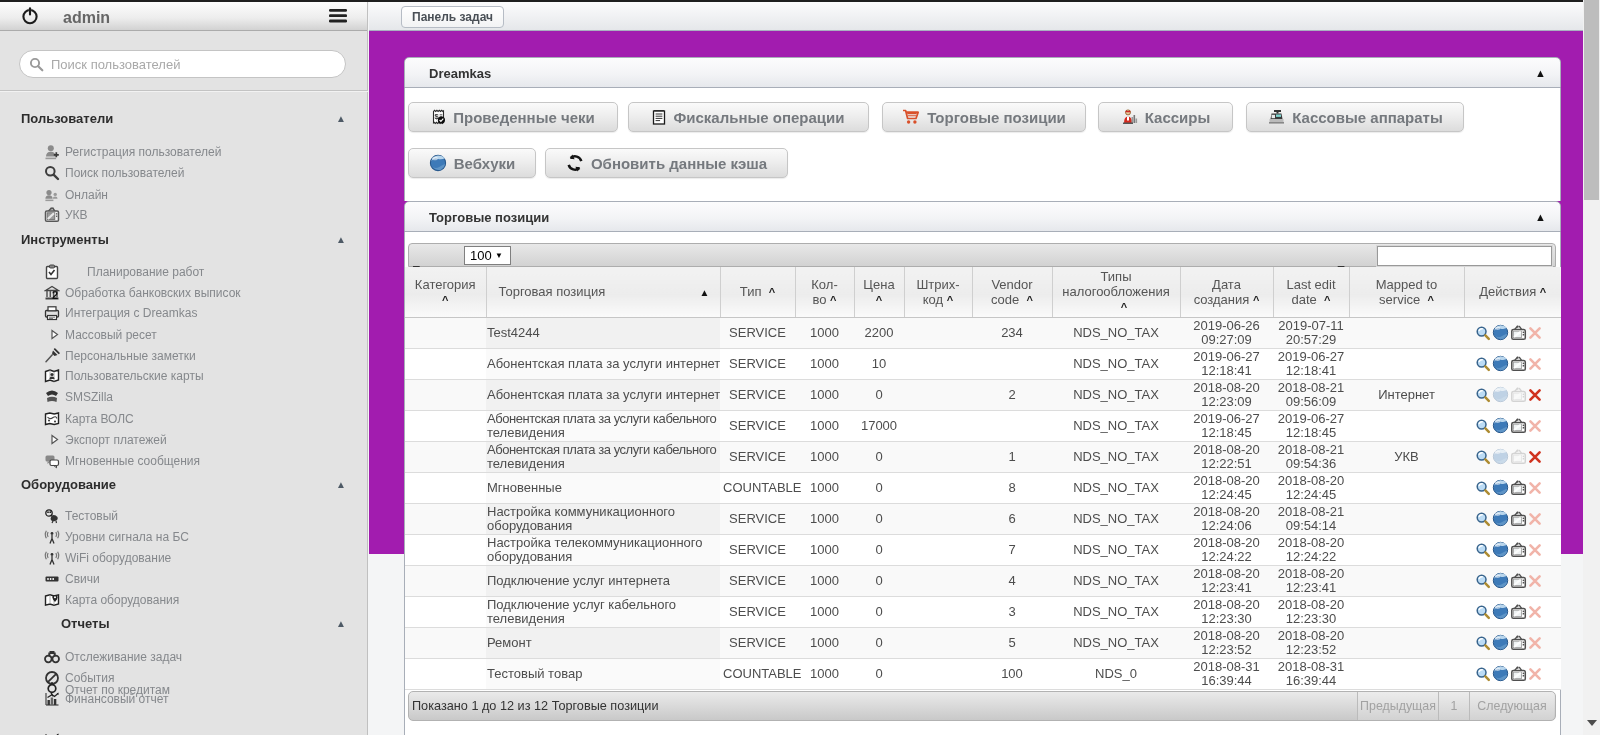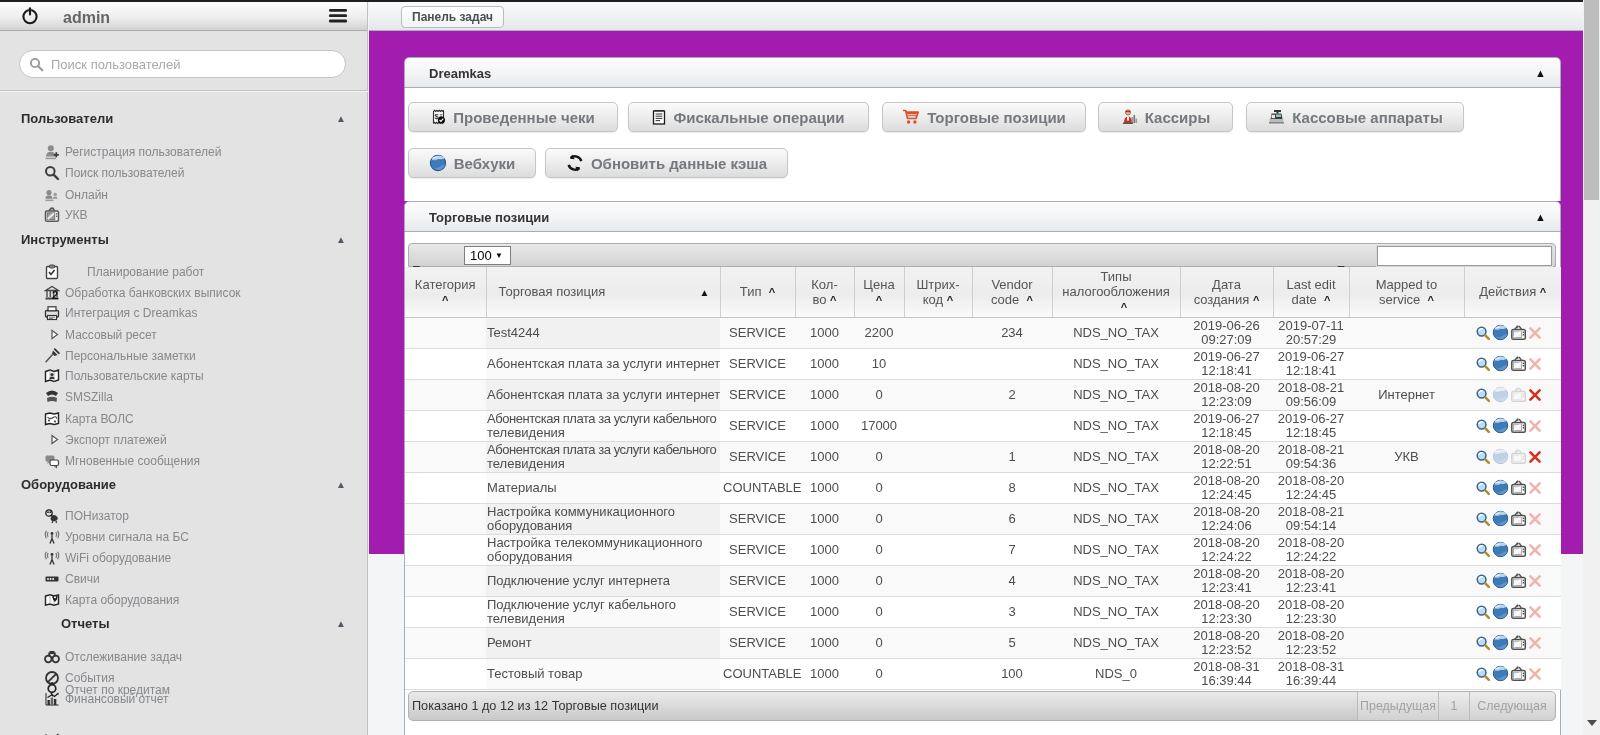--- a/index.html
+++ b/index.html
@@ -219,21 +219,21 @@
       <span>Мгновенные сообщения</span>
     </div>
   <div class="mi" style="top:505px; left:44px;">
       <svg width="16" height="16" viewBox="0 0 16 16">
         <circle cx="5" cy="5" r="3.2" fill="none" stroke="#222" stroke-width="1.3"></circle>
         <circle cx="4" cy="4.2" r="0.9" fill="#222"></circle>
         <circle cx="6.3" cy="4.2" r="0.9" fill="#222"></circle>
         <path d="M7.5 7.5 Q11 6 13.5 9 Q14.5 12 11 13 Q7.5 14 6.5 11 Z" fill="#333"></path>
         <path d="M9 13 l-1 2 M12 13 l0.5 2" stroke="#333" stroke-width="1.2"></path>
       </svg>
-      <span>ПОНизатор</span>
+      <span>Тестовый</span>
     </div>
   <div class="mi" style="top:526px; left:44px;">
       <svg width="16" height="16" viewBox="0 0 16 16">
         <path d="M4.2 3.2 Q2.6 5.5 4.2 7.8 M2.4 1.8 Q0.2 5.5 2.4 9.2 M11.8 3.2 Q13.4 5.5 11.8 7.8 M13.6 1.8 Q15.8 5.5 13.6 9.2" stroke="#777" stroke-width="1.2" fill="none"></path>
         <circle cx="8" cy="4.5" r="1.4" fill="#333"></circle>
         <path d="M8 6 V10 M6 14.5 L8 9.5 L10 14.5" stroke="#333" stroke-width="1.3" fill="none"></path>
       </svg>
       <span>Уровни сигнала на БС</span>
     </div>
   <div class="mi" style="top:547px; left:44px;">
@@ -581,21 +581,21 @@
               <rect x="3.5" y="6.2" width="8" height="6.4" fill="#eef2f3" stroke="#9a9a9a" stroke-width="0.8"></rect>
               <path d="M4 12 L10.8 6.6" stroke="#ffffff" stroke-width="2" opacity="0.8"></path>
               <rect x="12.7" y="6.6" width="1.5" height="1.5" fill="#4f4f4f"></rect>
               <rect x="12.7" y="9" width="1.5" height="1.5" fill="#4f4f4f"></rect>
             </svg><svg width="14" height="14" viewBox="0 0 14 14">
               <path d="M2.4 2.4 L11.6 11.6 M11.6 2.4 L2.4 11.6" stroke="#d0331f" stroke-width="2.6" stroke-linecap="round"></path>
             </svg></td>
         </tr>
     <tr class="even">
           <td></td>
-          <td class="n s1">Материалы</td>
+          <td class="n s1">Мгновенные</td>
           <td>COUNTABLE</td>
           <td>1000</td>
           <td>0</td>
           <td></td>
           <td>8</td>
           <td>NDS_NO_TAX</td>
           <td>2018-08-20<br>12:24:45</td>
           <td>2018-08-20<br>12:24:45</td>
           <td></td>
           <td class="icons"><svg width="16" height="16" viewBox="0 0 16 16">

